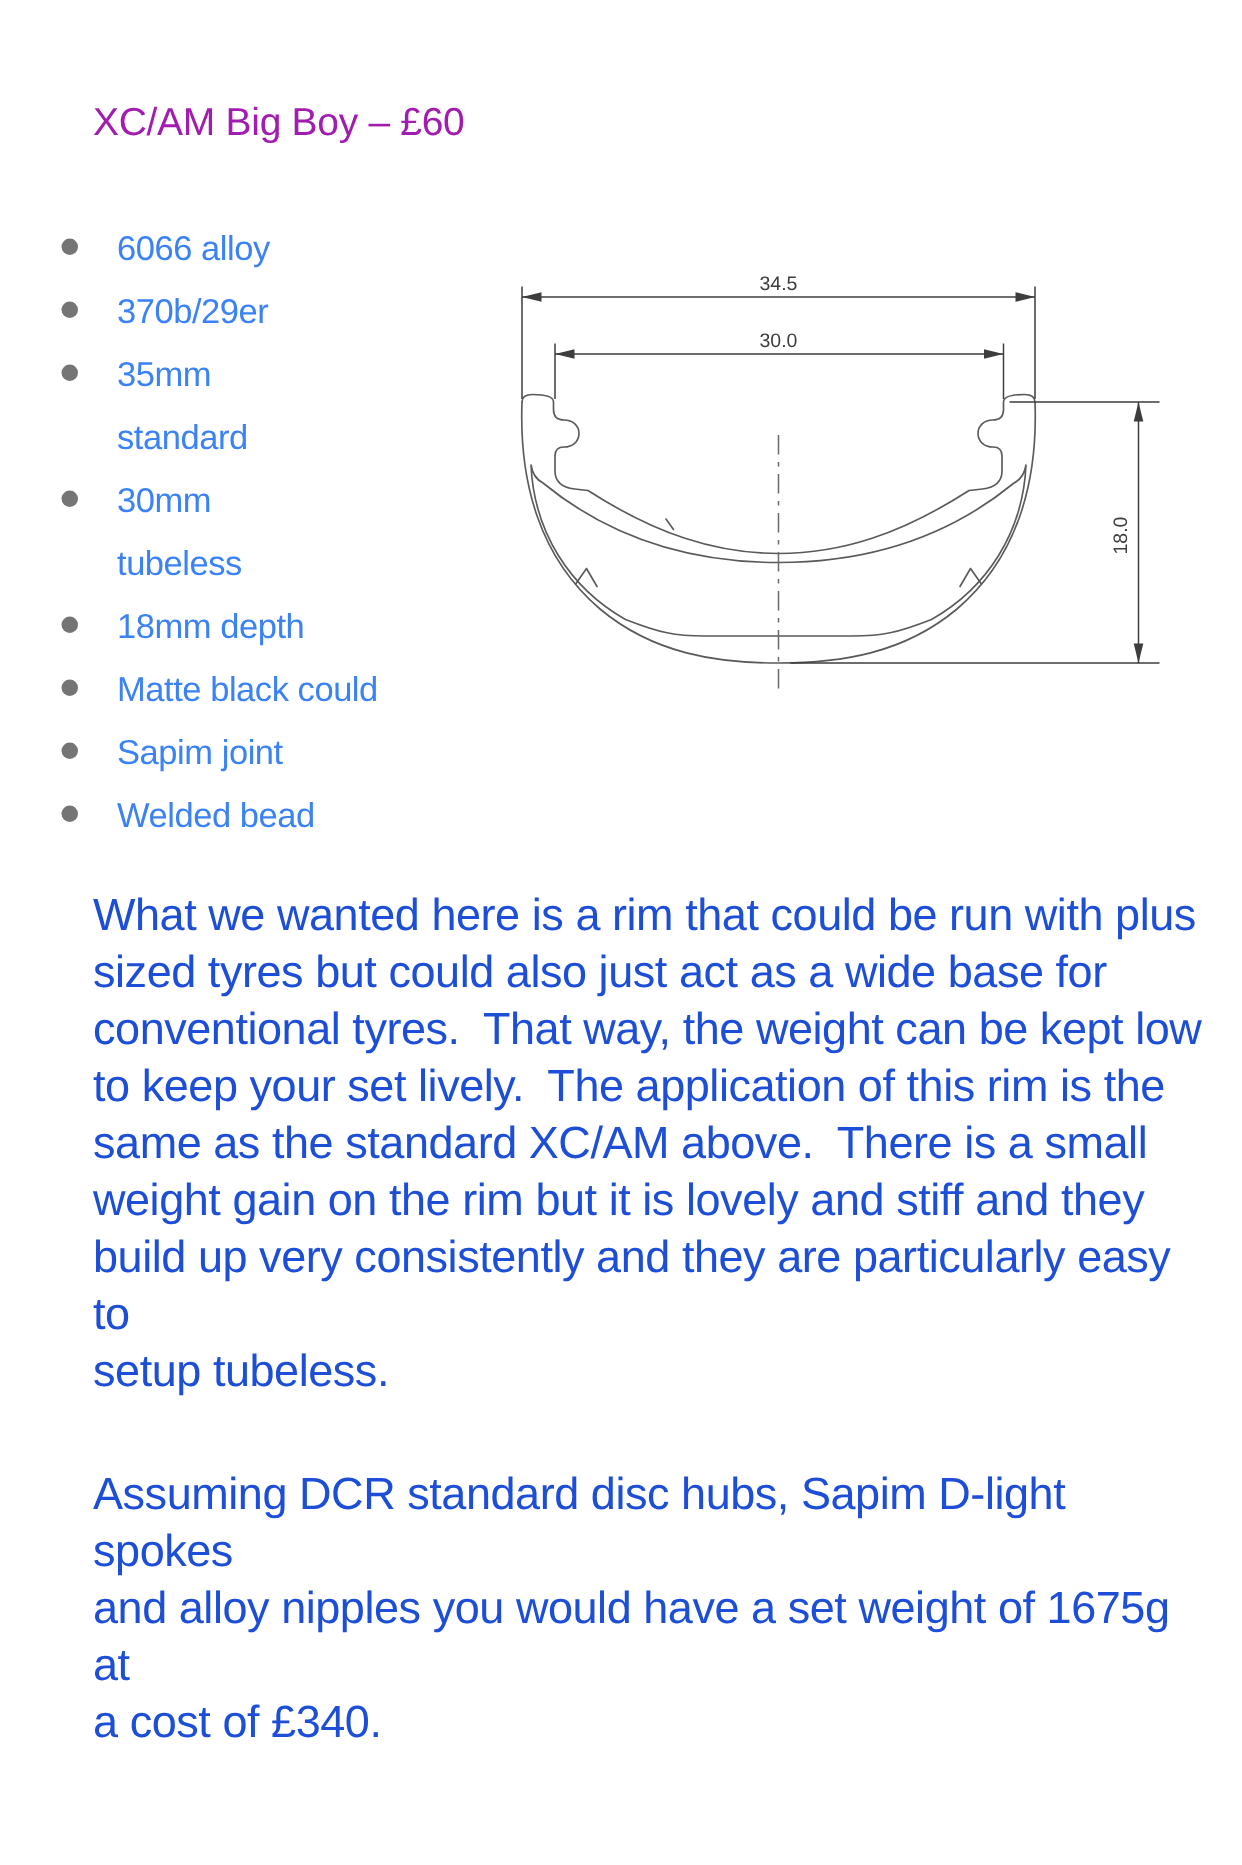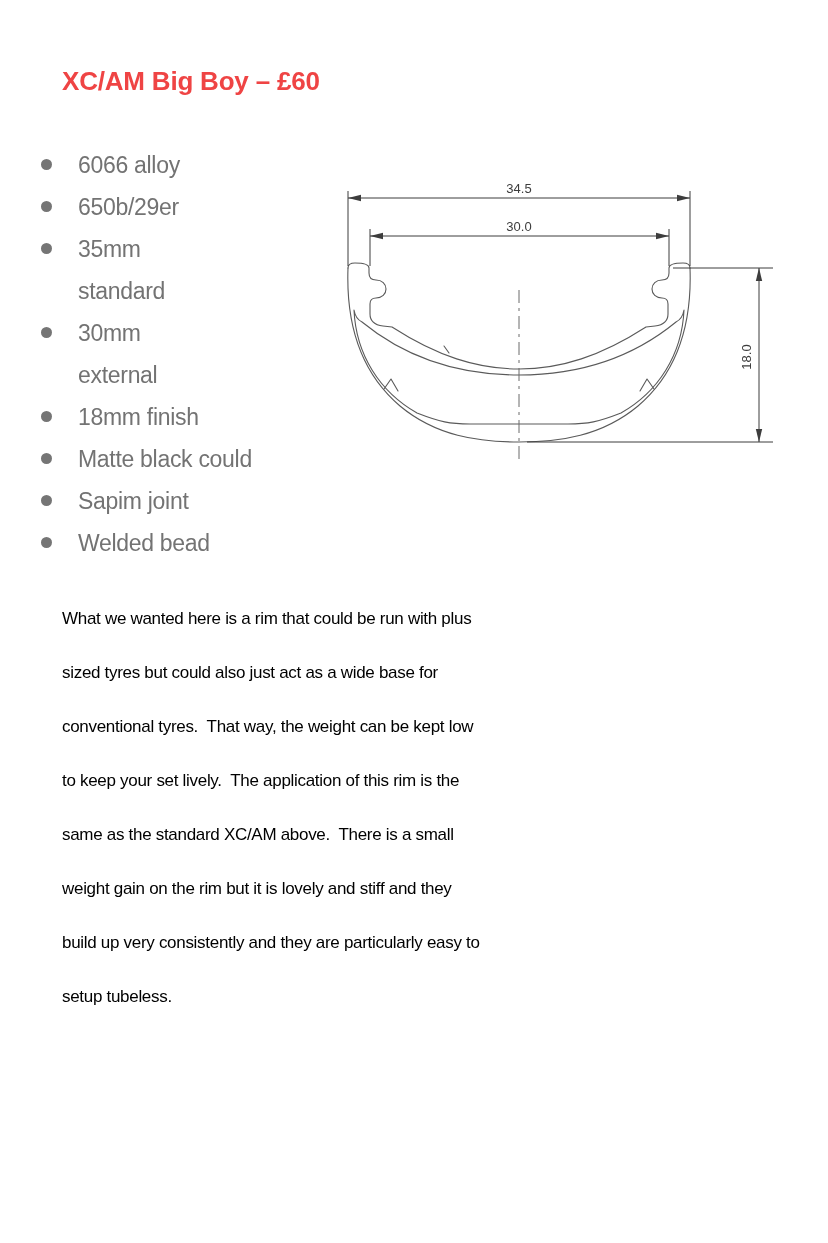--- a/index.html
+++ b/index.html
@@ -14,36 +14,36 @@
   .page {
     position: relative;
     width: 828px;
     height: 1243px;
     background: #ffffff;
   }
   .title {
     margin: 64px 0 0 62px;
     font-size: 26px;
     line-height: 34px;
-    font-weight: bold;
-    color: #ef4444;
+    font-weight: normal;
+    color: #a21caf;
     letter-spacing: -0.2px;
   }
   .spec-list {
     list-style: none;
     margin: 46px 0 0 0;
     padding: 0;
     width: 320px;
   }
   .spec-list li {
     position: relative;
     padding-left: 78px;
     font-size: 23px;
     line-height: 42px;
-    color: #737373;
+    color: #3b82f6;
     letter-spacing: -0.3px;
     white-space: pre-line;
   }
   .spec-list li::before {
     content: "";
     position: absolute;
     left: 41px;
     top: 15px;
     width: 11px;
     height: 11px;
@@ -52,23 +52,23 @@
   }
   .rim-drawing {
     position: absolute;
     left: 332px;
     top: 106px;
     width: 458px;
     height: 296px;
   }
   .body-text {
     margin: 28px 26px 0 62px;
-    font-size: 17px;
-    line-height: 54px;
-    color: #000000;
+    font-size: 30px;
+    line-height: 38px;
+    color: #1d4ed8;
     letter-spacing: -0.3px;
     white-space: pre-wrap;
   }
   .body-text + .body-text {
     margin-top: 44px;
   }
   .dim-label {
     font-family: "Liberation Sans", sans-serif;
     font-size: 13px;
     fill: #3d3d3d;
@@ -80,26 +80,26 @@
 </head>
 <body>
 
 <div class="page">
 
   <h2 class="title">XC/AM Big Boy – £60</h2>
 
   <div>
     <ul class="spec-list">
       <li>6066 alloy</li>
-      <li>650b/29er</li>
+      <li>370b/29er</li>
       <li>35mm
 standard</li>
       <li>30mm
-external</li>
-      <li>18mm finish</li>
+tubeless</li>
+      <li>18mm depth</li>
       <li>Matte black could</li>
       <li>Sapim joint</li>
       <li>Welded bead</li>
     </ul>
 
     <svg class="rim-drawing" viewBox="0 0 458 296" xmlns="http://www.w3.org/2000/svg">
 
       <path class="profile-stroke" d="M 16,98 C 14,152 28,202 68,236 C 104,266 146,272 187,272 C 228,272 270,266 306,236 C 346,202 360,152 358,98"></path>
 
       <path class="profile-stroke" d="M 16,98 C 16,94 19,93 23,93 C 30,93 37,94 37,98 L 37,103 C 37,108 40,110 44,110 C 50,110 54,114 54,119 C 54,124 50,128 44,128 C 40,128 38,130 38,134 L 38,144 C 38,151 43,155 51,156 L 60,157 C 105,186 145,199 187,199 C 229,199 269,186 314,157 L 323,156 C 331,155 336,151 336,144 L 336,134 C 336,130 334,128 330,128 C 324,128 320,124 320,119 C 320,114 324,110 330,110 C 334,110 337,108 337,103 L 337,98 C 337,94 344,93 351,93 C 355,93 358,94 358,98"></path>
@@ -143,14 +143,17 @@
 
   <p class="body-text">What we wanted here is a rim that could be run with plus
 sized tyres but could also just act as a wide base for
 conventional tyres.  That way, the weight can be kept low
 to keep your set lively.  The application of this rim is the
 same as the standard XC/AM above.  There is a small
 weight gain on the rim but it is lovely and stiff and they
 build up very consistently and they are particularly easy to
 setup tubeless.</p>
 
+  <p class="body-text">Assuming DCR standard disc hubs, Sapim D-light spokes
+and alloy nipples you would have a set weight of 1675g at
+a cost of £340.</p>
 
 </div>
 
 </body></html>

